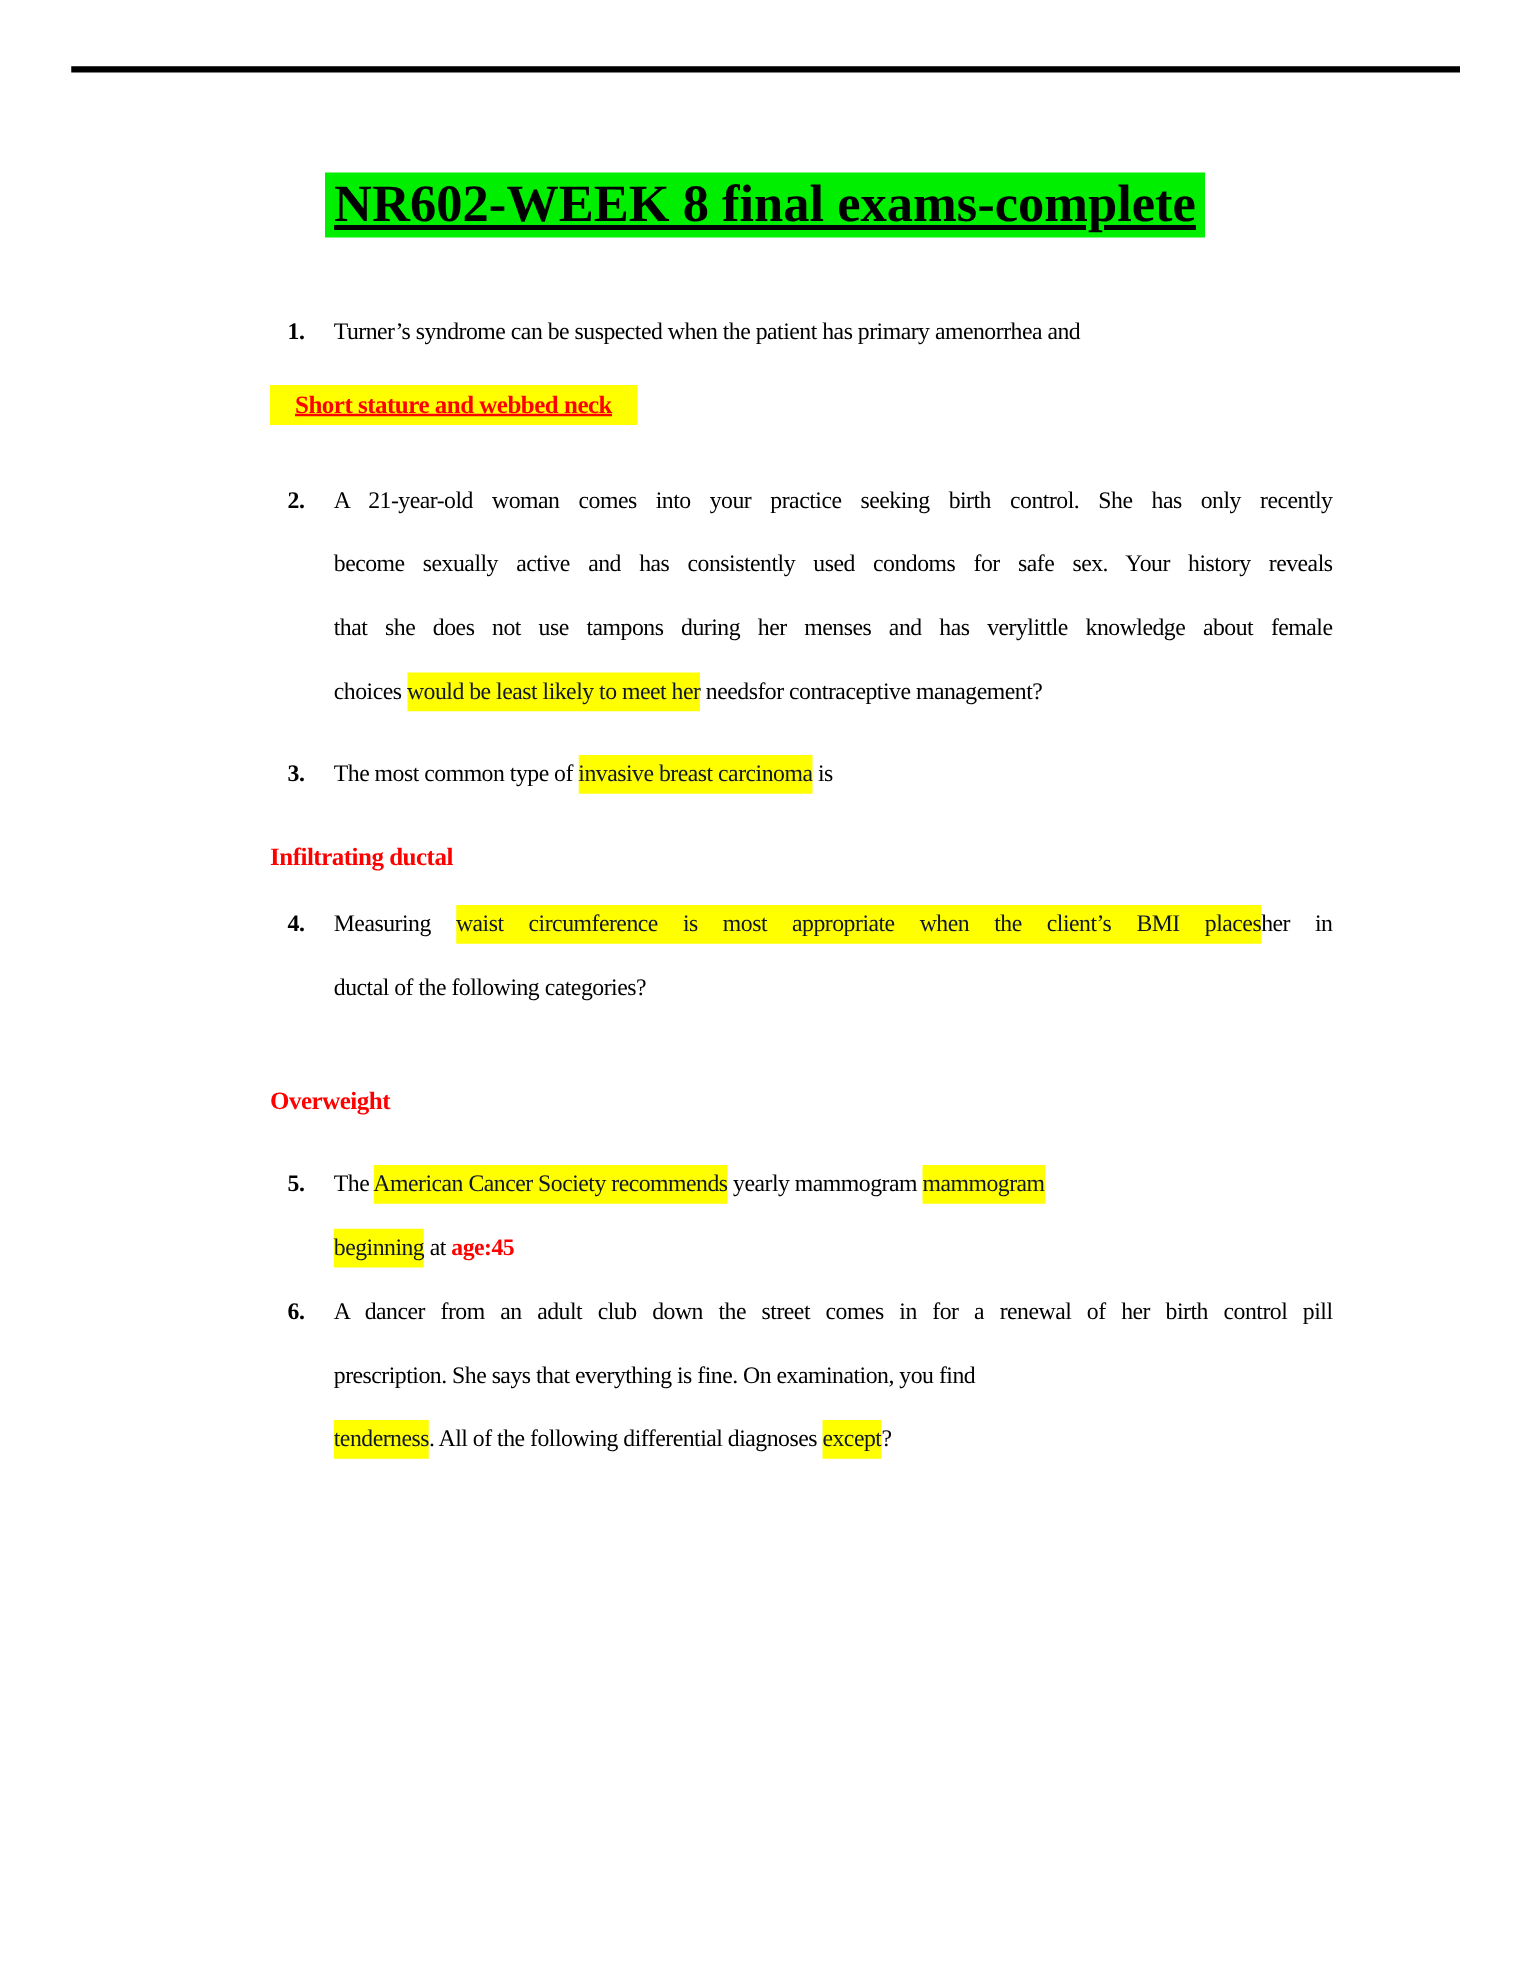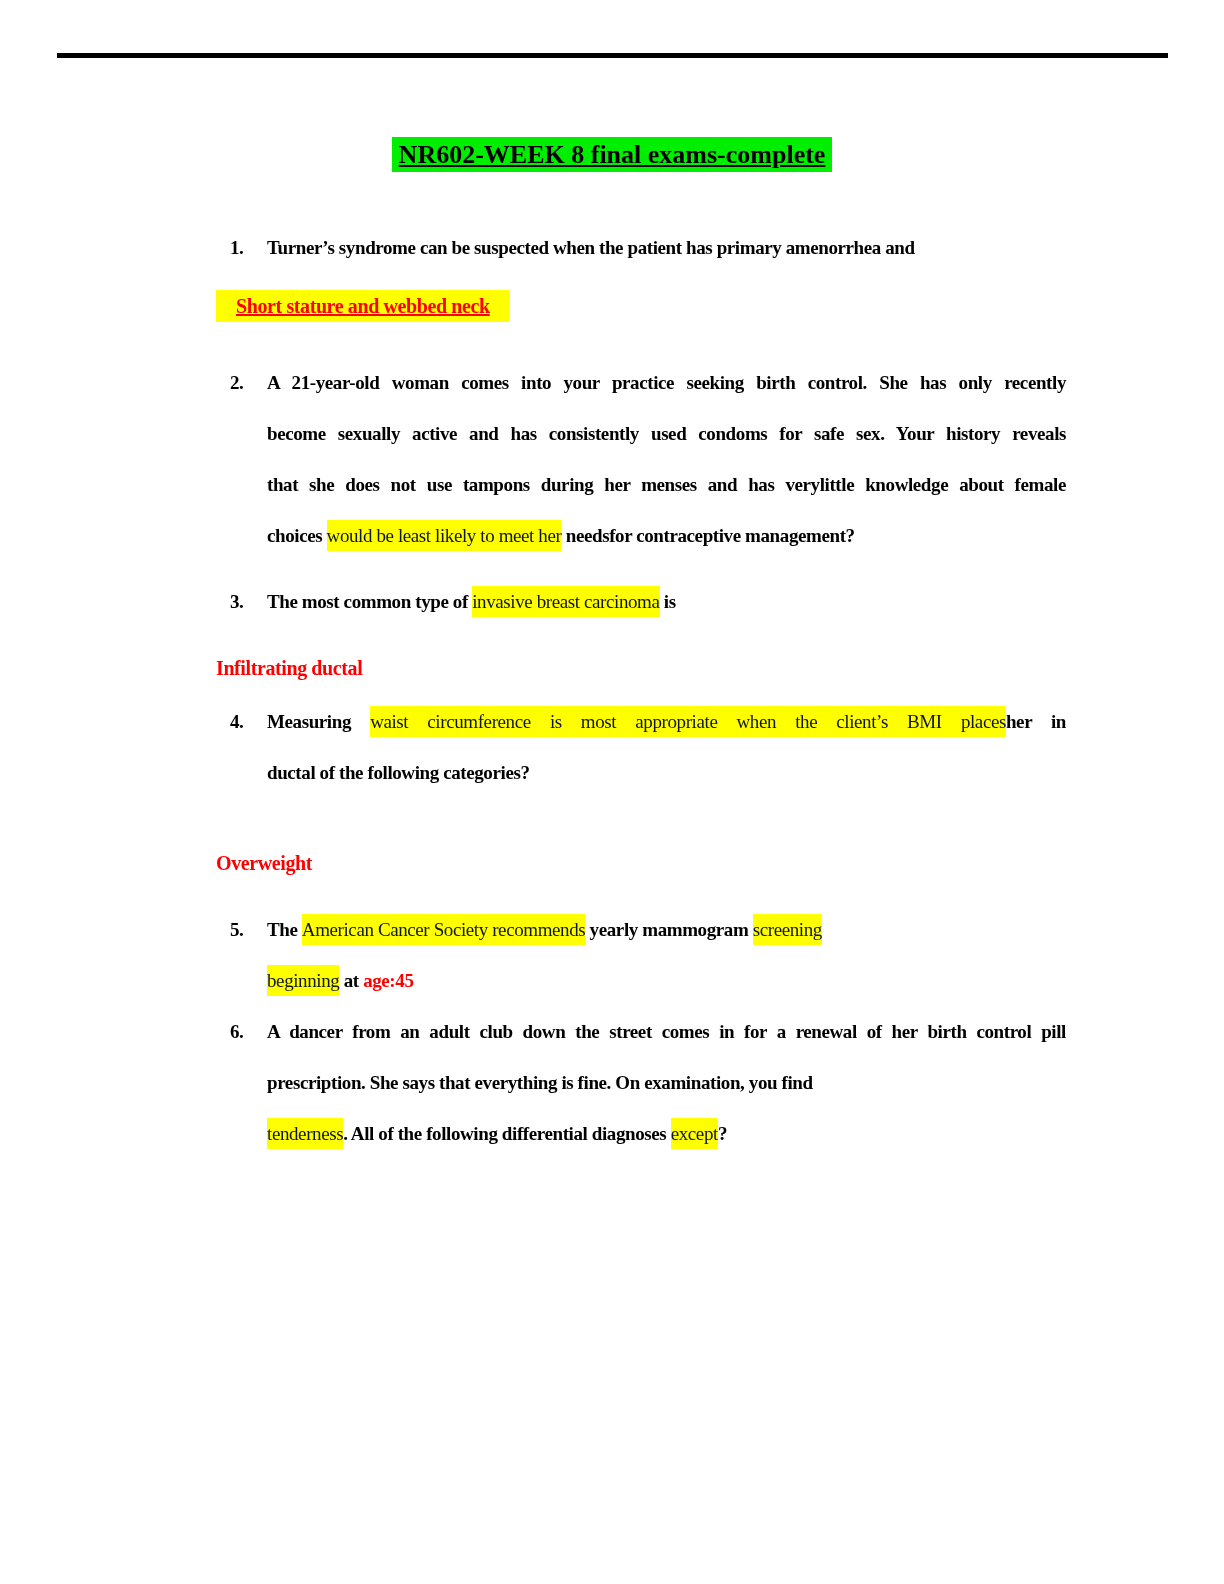--- a/index.html
+++ b/index.html
@@ -3,21 +3,21 @@
 <meta charset="utf-8">
 <style>
   html,body{margin:0;padding:0;}
   body{
     width:1224px;height:1584px;background:#ffffff;overflow:hidden;
     font-family:"Liberation Serif","DejaVu Serif",serif;color:#000;
   }
   .top-rule{margin:53px 56px 0 57px;height:5px;background:var(--rule,#000);}
   .title-row{margin-top:82px;text-align:center;}
   .doc-title{
-    font-size:26px;font-weight:bold;text-decoration:underline;
+    font-size:42px;font-weight:bold;text-decoration:underline;
     background:var(--green,#00ee00);padding:3px 7px;
   }
   .content{
     margin-left:216px;width:850px;
     font-size:19px;font-weight:bold;letter-spacing:-0.4px;
   }
   .block{margin-top:12px;}
   .block:nth-child(1){margin-top:52px;}
   .block:nth-child(2){margin-top:8px;}
   .block:nth-child(3){margin-top:25px;}
@@ -25,21 +25,21 @@
   .block:nth-child(5){margin-top:16px;}
   .block:nth-child(6){margin-top:2px;}
   .block:nth-child(7){margin-top:40px;}
   .block:nth-child(8){margin-top:15px;}
   .block:nth-child(9){margin-top:0;}
   .block:nth-child(10){margin-top:3px;}
   .question{position:relative;padding-left:51px;}
   .qnum{position:absolute;left:14px;top:0;line-height:51px;}
   .qline{line-height:51px;white-space:nowrap;}
   .qline.justify{text-align:justify;text-align-last:justify;}
-  .seg-b{font-weight:bold;color:#000;}
+  .seg-b{font-weight:normal;color:#000;}
   .seg-h{font-weight:normal;color:#0f172a;background:var(--yellow,#ffff00);padding:5px 0;}
   .seg-r{font-weight:bold;color:var(--red,#ff0000);}
   .answer{line-height:51px;font-size:20px;font-weight:bold;color:var(--red,#ff0000);}
   .answer .hl{background:var(--yellow,#ffff00);padding:5px 20px;text-decoration:underline;}
 </style>
 </head>
 <body>
 
 <div class="page">
   <div class="top-rule"></div>
@@ -65,21 +65,21 @@
       </div>
       <div class="answer block"><span>Infiltrating ductal</span></div>
       <div class="question block">
         <span class="qnum">4.</span>
         <div class="qline justify"><span class="seg-b">Measuring </span><span class="seg-h">waist circumference is most appropriate when the client’s BMI places</span><span class="seg-b">her in</span></div>
         <div class="qline"><span class="seg-b">ductal of the following categories?</span></div>
       </div>
       <div class="answer block"><span>Overweight</span></div>
       <div class="question block">
         <span class="qnum">5.</span>
-        <div class="qline"><span class="seg-b">The </span><span class="seg-h">American Cancer Society recommends</span><span class="seg-b"> yearly mammogram </span><span class="seg-h">screening</span></div>
+        <div class="qline"><span class="seg-b">The </span><span class="seg-h">American Cancer Society recommends</span><span class="seg-b"> yearly mammogram </span><span class="seg-h">mammogram</span></div>
         <div class="qline"><span class="seg-h">beginning</span><span class="seg-b"> at </span><span class="seg-r">age:45</span></div>
       </div>
       <div class="question block">
         <span class="qnum">6.</span>
         <div class="qline justify"><span class="seg-b">A dancer from an adult club down the street comes in for a renewal of her birth control pill</span></div>
         <div class="qline"><span class="seg-b">prescription. She says that everything is fine. On examination, you find</span></div>
         <div class="qline"><span class="seg-h">tenderness</span><span class="seg-b">. All of the following differential diagnoses </span><span class="seg-h">except</span><span class="seg-b">?</span></div>
       </div>
     </div>
 </div>

